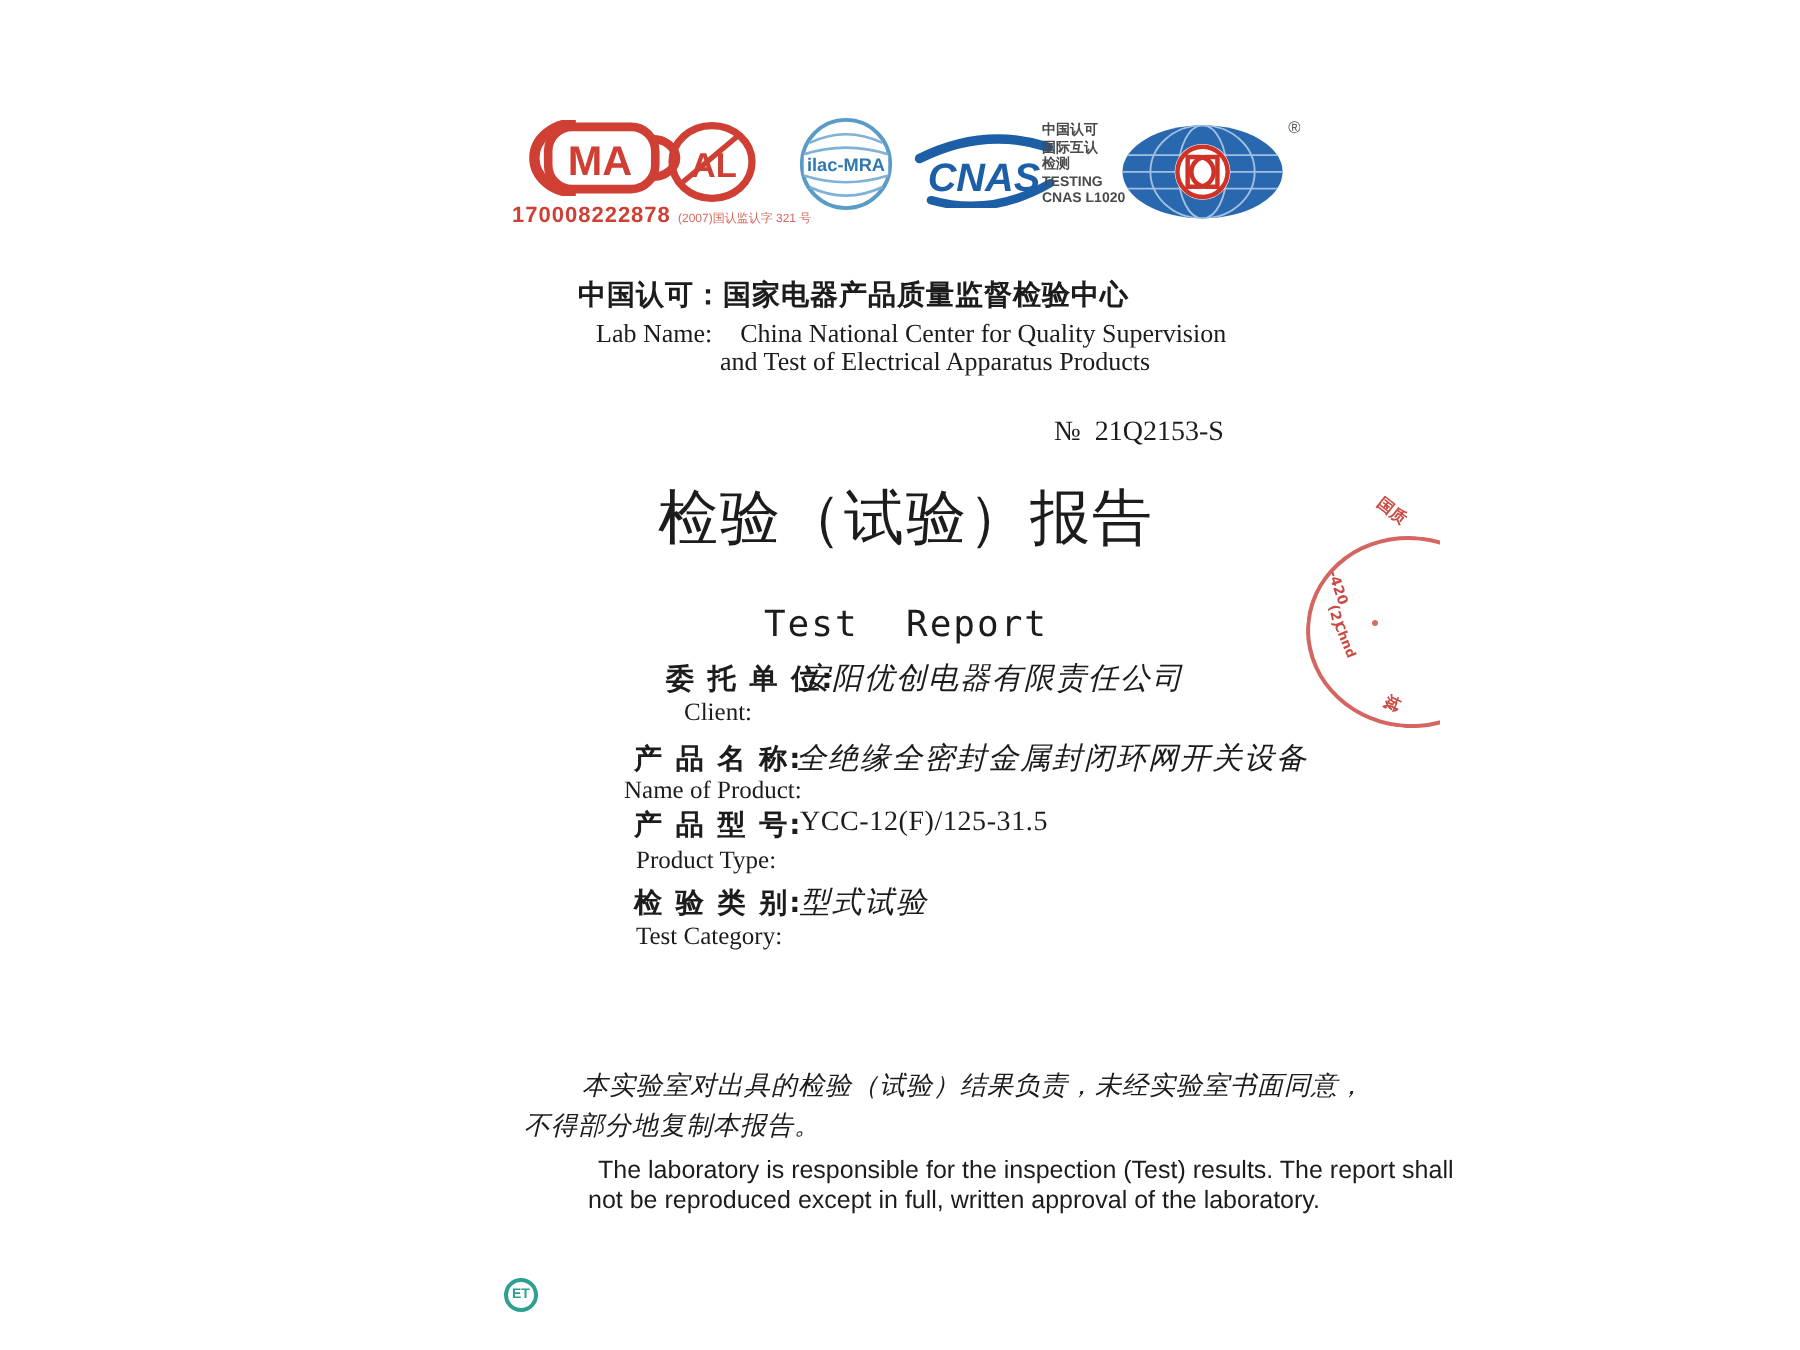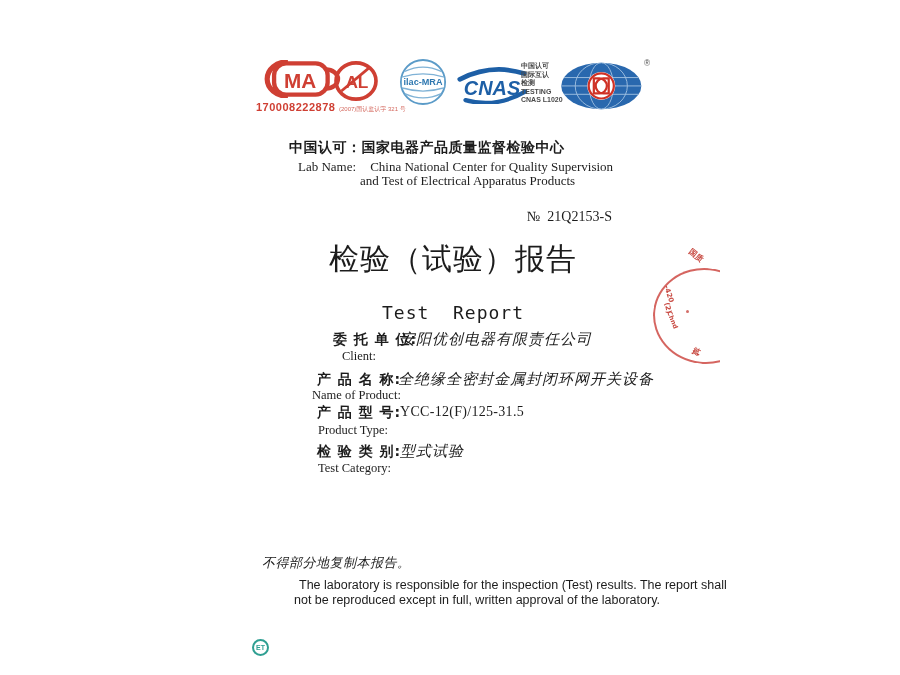--- a/index.html
+++ b/index.html
@@ -175,19 +175,20 @@
   <div class="abs f-en r2e">Name of Product:</div>
 
   <div class="abs f-zh r3z">产 品 型 号:</div>
   <div class="abs f-val latin r3v">YCC-12(F)/125-31.5</div>
   <div class="abs f-en r3e">Product Type:</div>
 
   <div class="abs f-zh r4z">检 验 类 别:</div>
   <div class="abs f-val r4v">型式试验</div>
   <div class="abs f-en r4e">Test Category:</div>
 
+  <div class="abs dzh d1">本实验室对出具的检验（试验）结果负责，未经实验室书面同意，</div>
   <div class="abs dzh d2">不得部分地复制本报告。</div>
   <div class="abs den d3">The laboratory is responsible for the inspection (Test) results. The report shall</div>
   <div class="abs den d4">not be reproduced except in full, written approval of the laboratory.</div>
 
   <div class="abs eco">ET</div>
 
 </div>
 
 </body></html>

